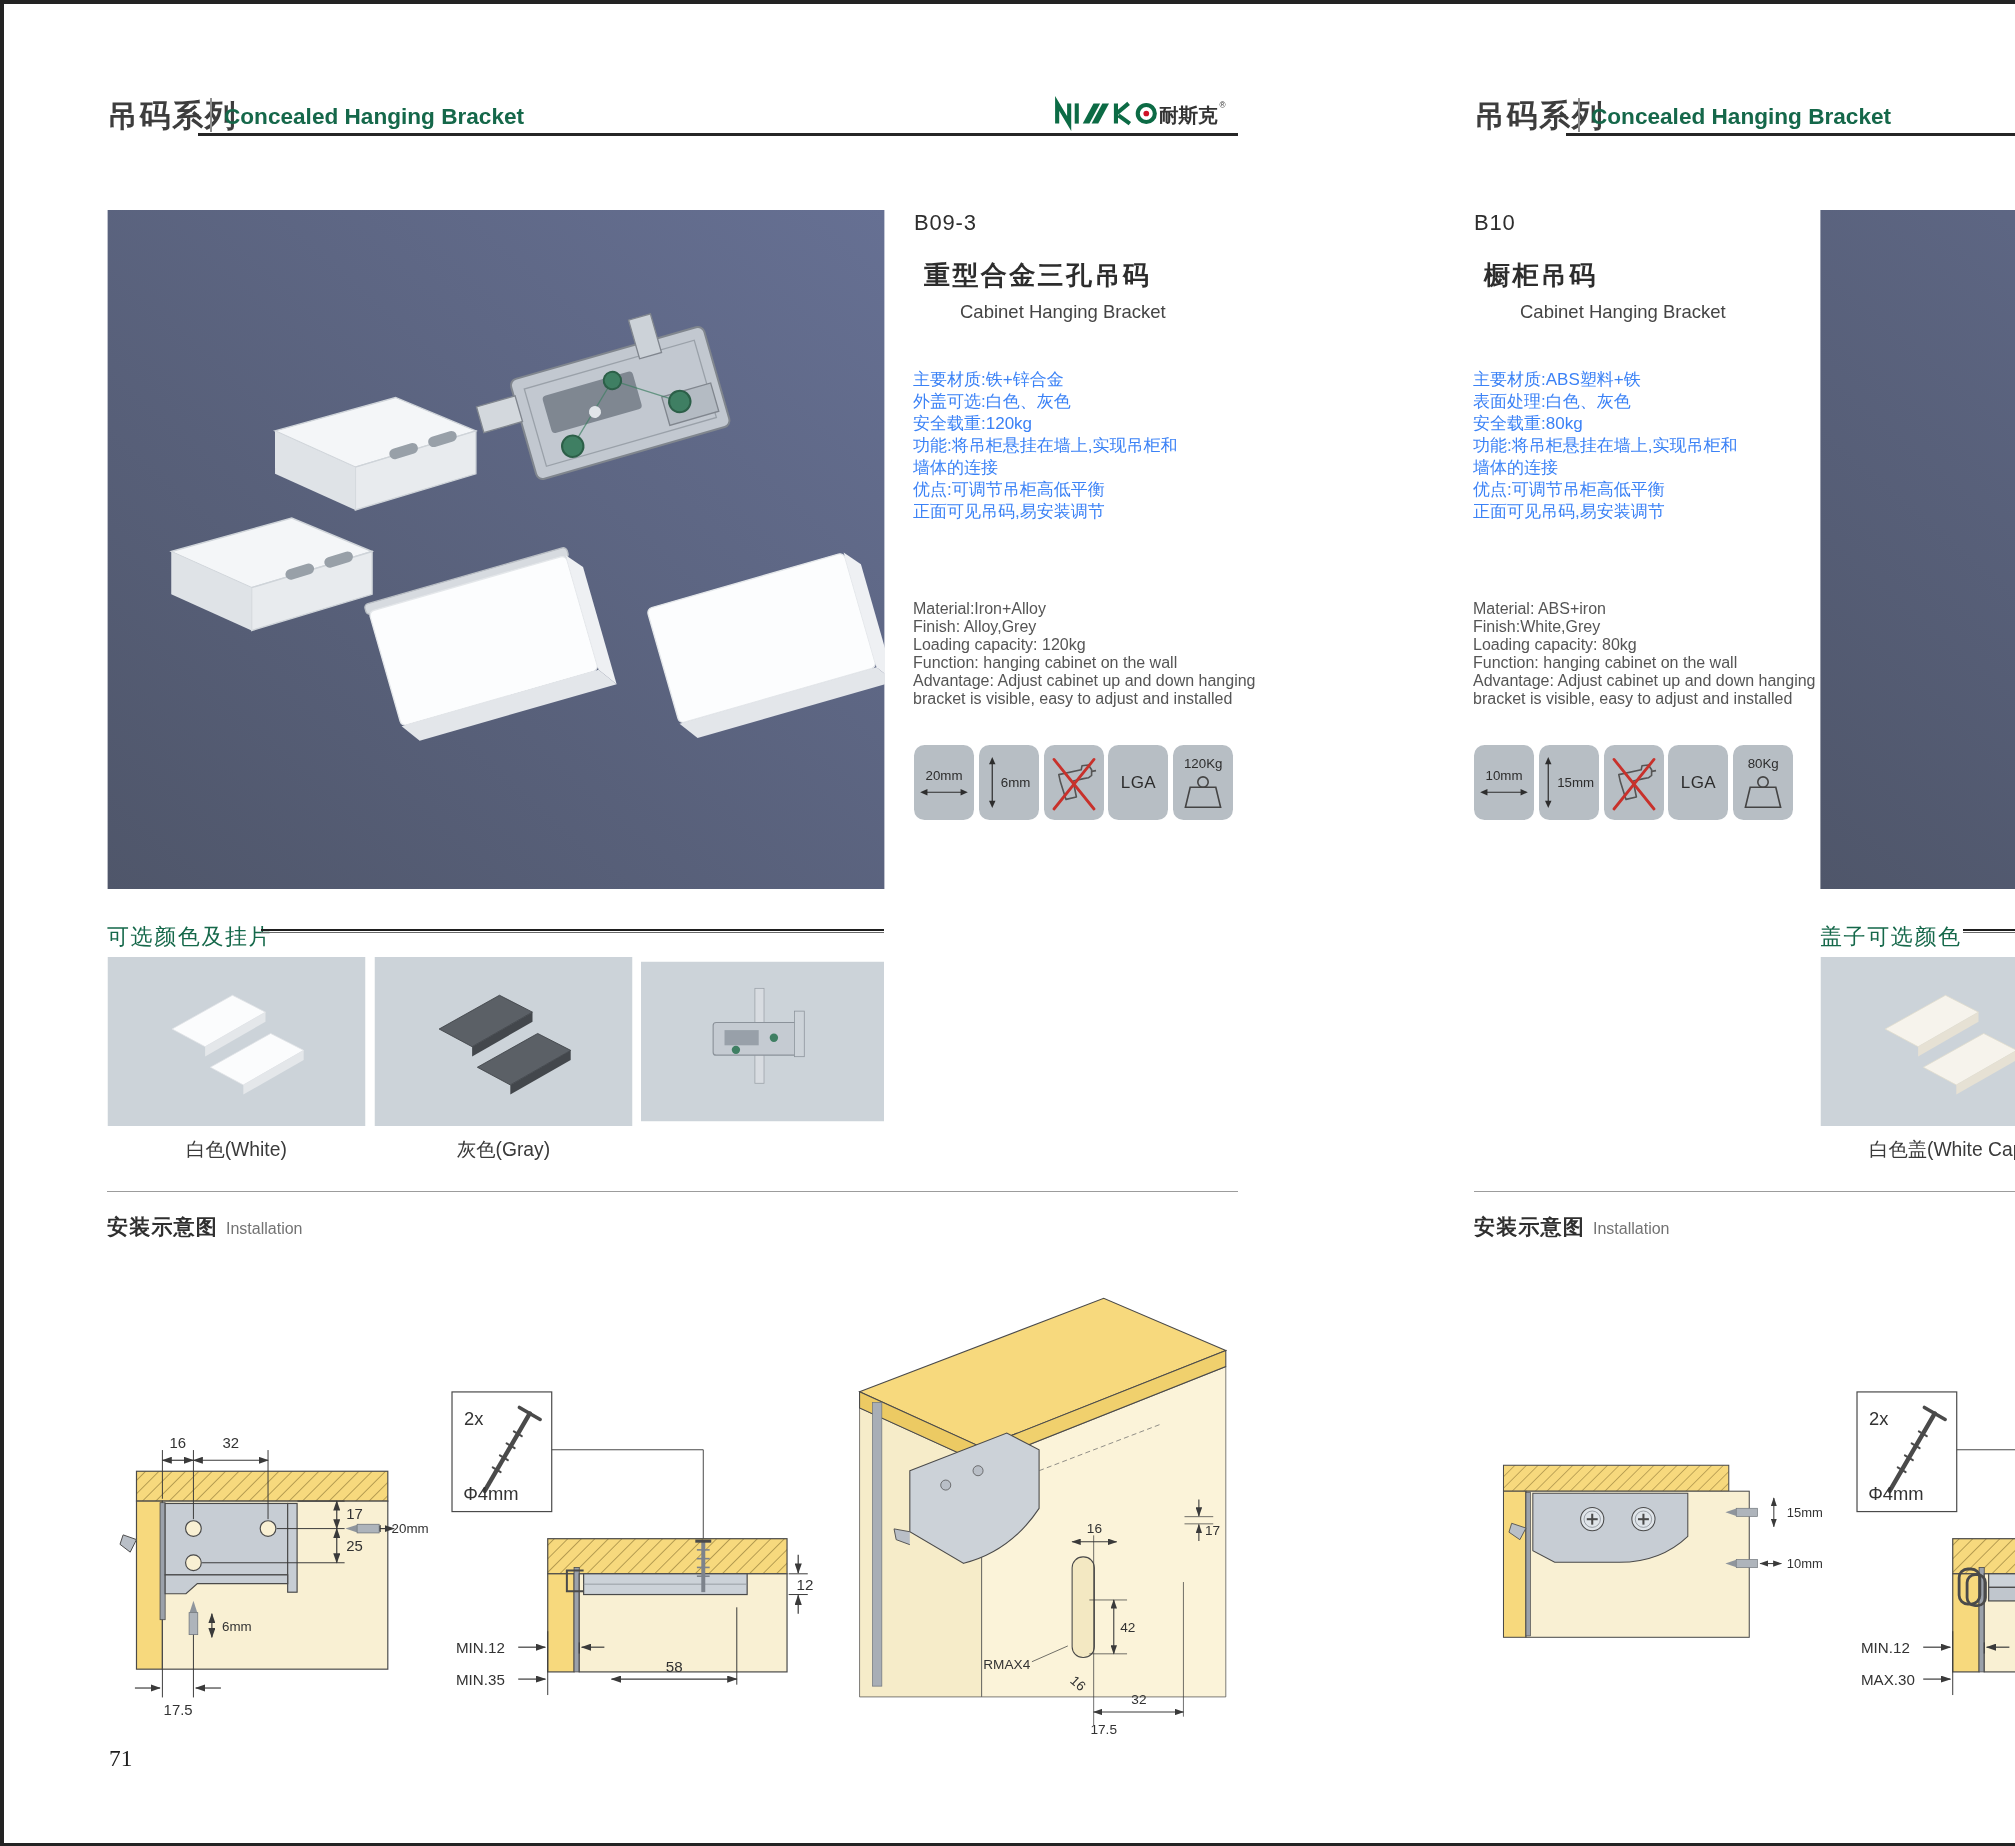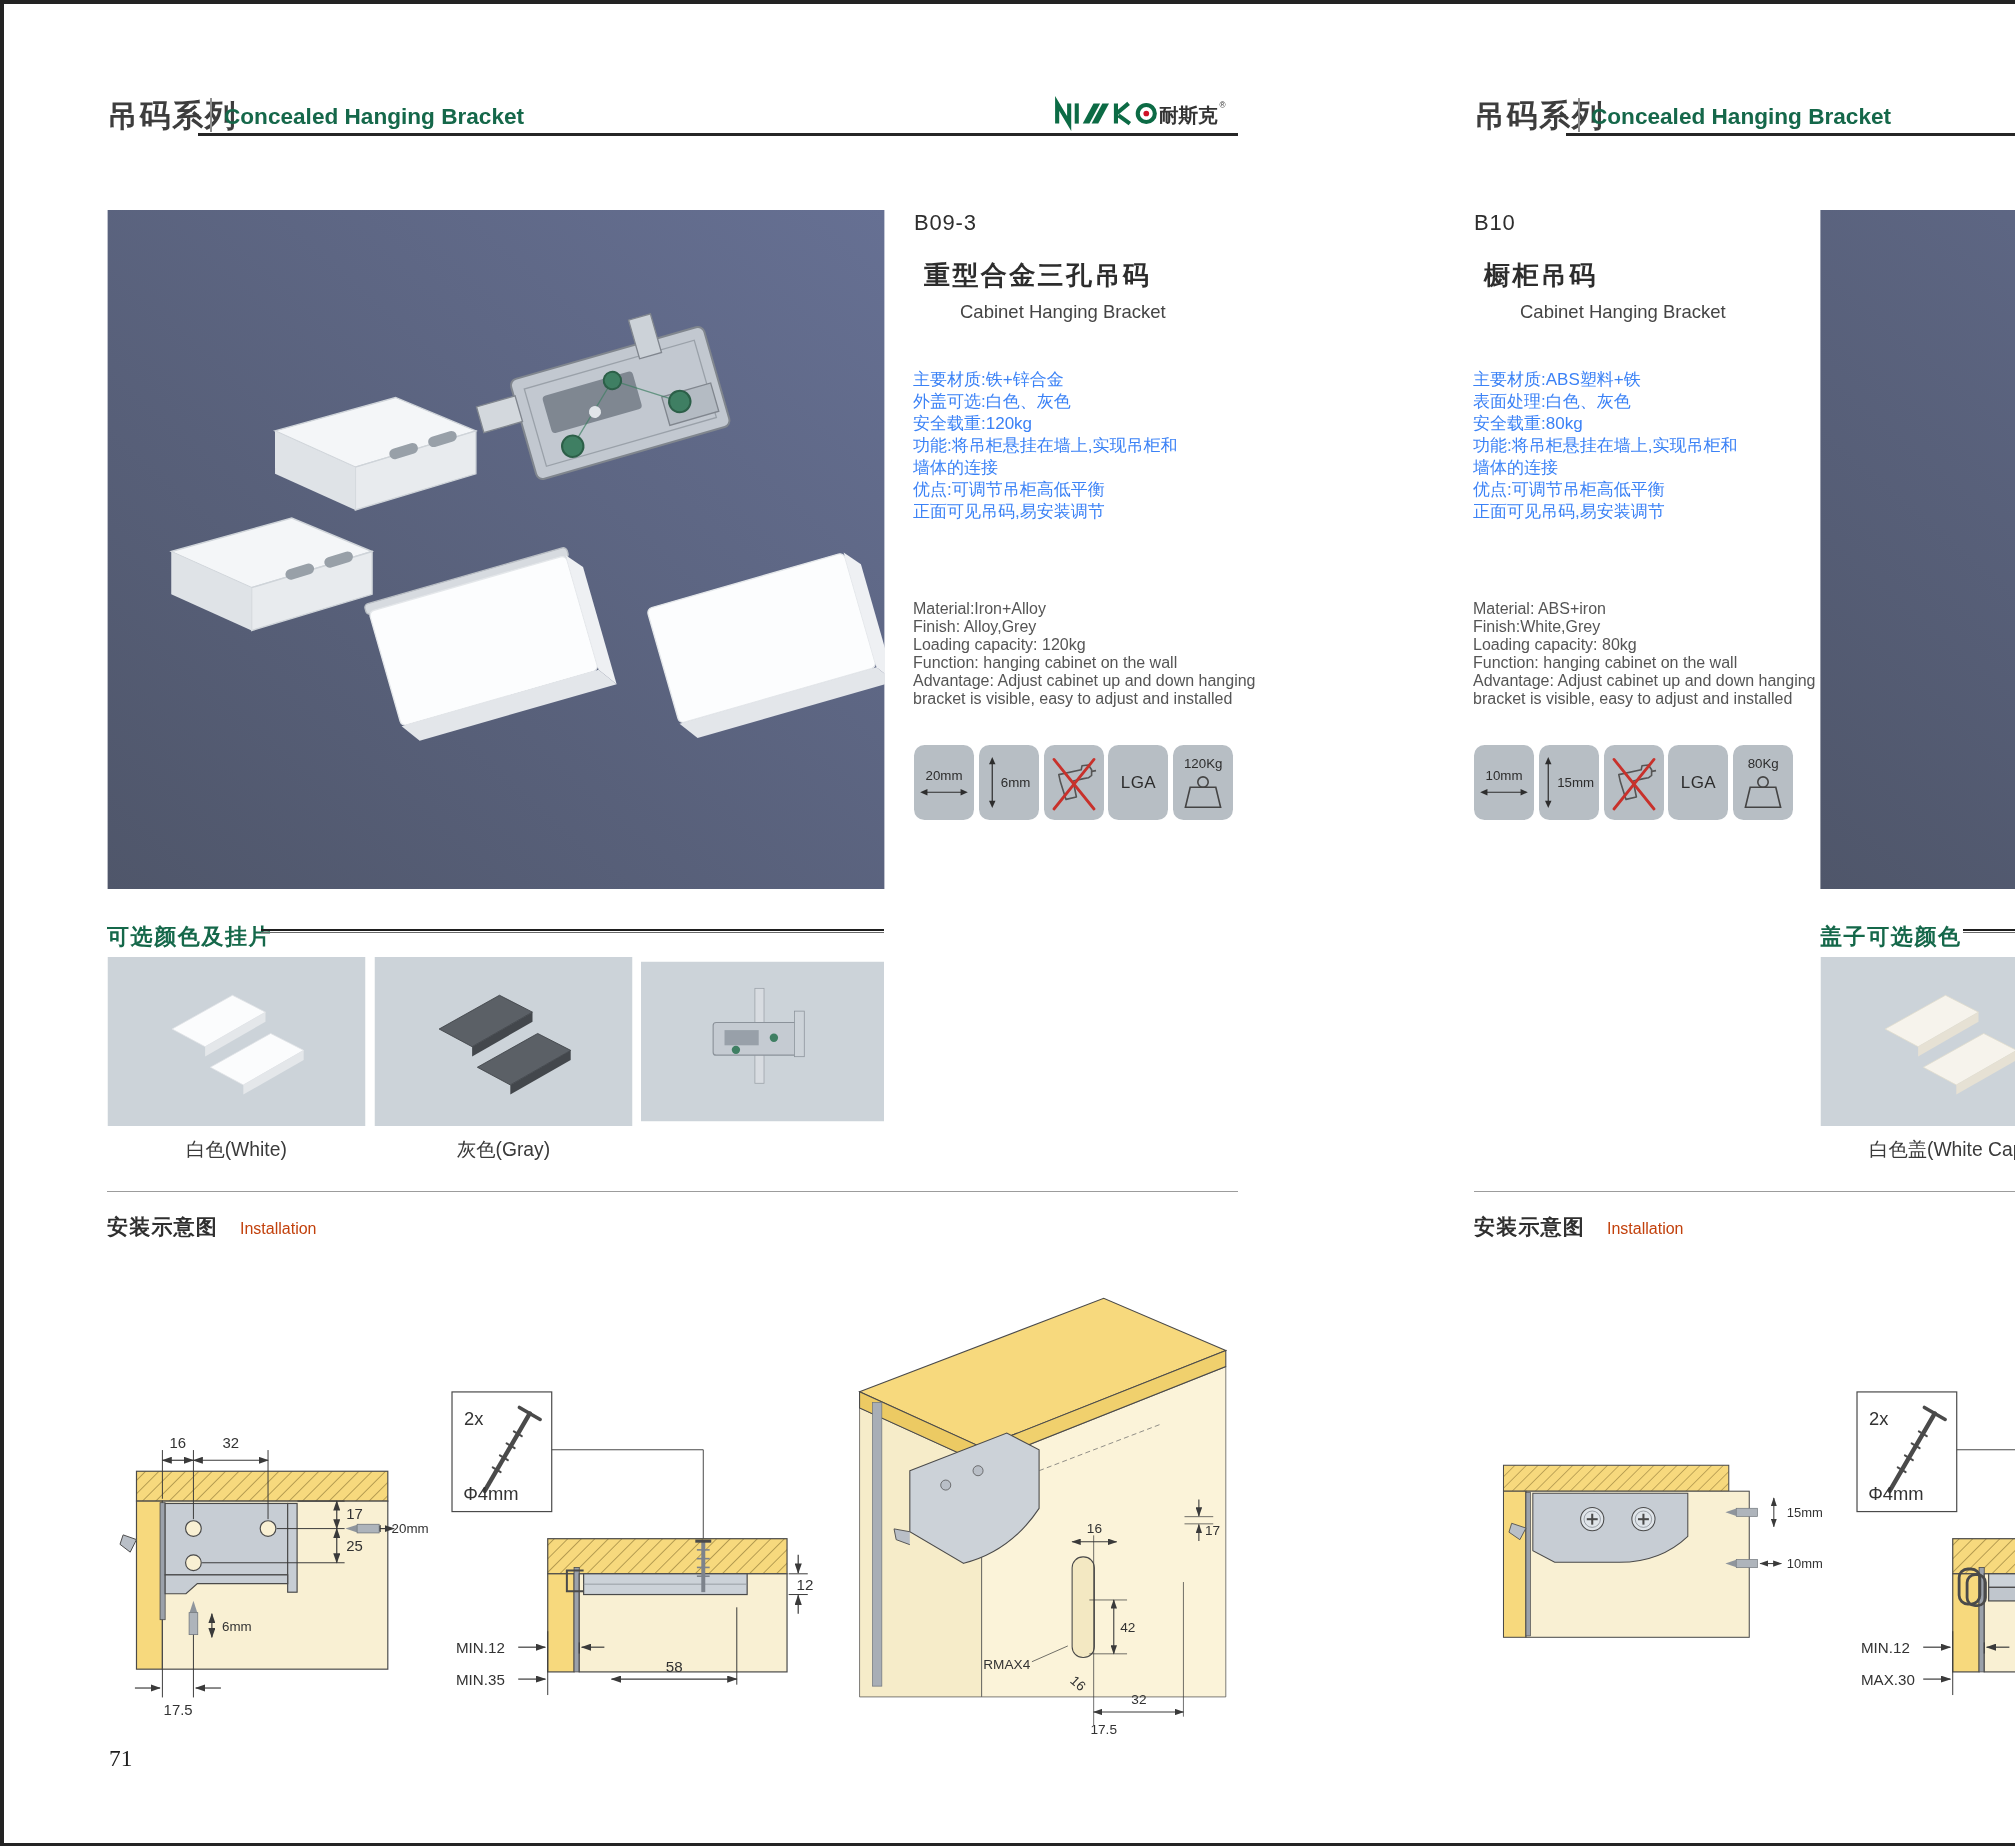--- a/index.html
+++ b/index.html
@@ -19,27 +19,27 @@
   .specs-zh div{font-size:17px;line-height:22px;color:#3b82f6;}
   .specs-en div{font-size:16px;line-height:18px;color:#555;}
   
   .iconrow{display:flex;gap:4.8px;}
   .tile{width:60px;height:75px;background:#b7bec4;border-radius:10.5px;display:flex;flex-direction:column;
         align-items:center;justify-content:center;gap:4px;}
   .tile.hrow{flex-direction:row;gap:3.2px;}
   .tlabel{font-size:13.3px;color:#2d2d2d;font-weight:500;}
   .tlabel.big{font-size:17px;letter-spacing:0.4px;}
   
-  .sec-title{font-size:22px;font-weight:700;color:#15684a;letter-spacing:1.6px;}
+  .sec-title{font-size:22px;font-weight:400;color:#15684a;letter-spacing:1.6px;}
   .sec-line{height:4px;border-top:2.4px solid #1f1f1f;border-bottom:0.8px solid #6a6a6a;box-sizing:border-box;}
   .swatch-label{font-size:19.3px;color:#3a3a3a;}
   .thin-rule{border-top:1.2px solid #9c9c9c;height:0;}
   .install-row{display:flex;align-items:baseline;gap:8px;}
   .install-zh{font-size:21px;font-weight:600;color:#2f2f2f;letter-spacing:1.2px;}
-  .install-en{font-size:16px;color:#c2410c;margin-left:14px;}
+  .install-en{font-size:16px;color:#737373;}
   .pagenum{font-family:"Liberation Serif","DejaVu Serif",serif;font-size:23.4px;color:#1e1e1e;}
   svg text{font-family:"Liberation Sans","DejaVu Sans",sans-serif;fill:#333;}
   .dim{font-size:38px;}
   .dimS{font-size:34px;}
 </style>
 </head>
 <body>
 
 <div id="canvas">
 <div class="frame"></div>

